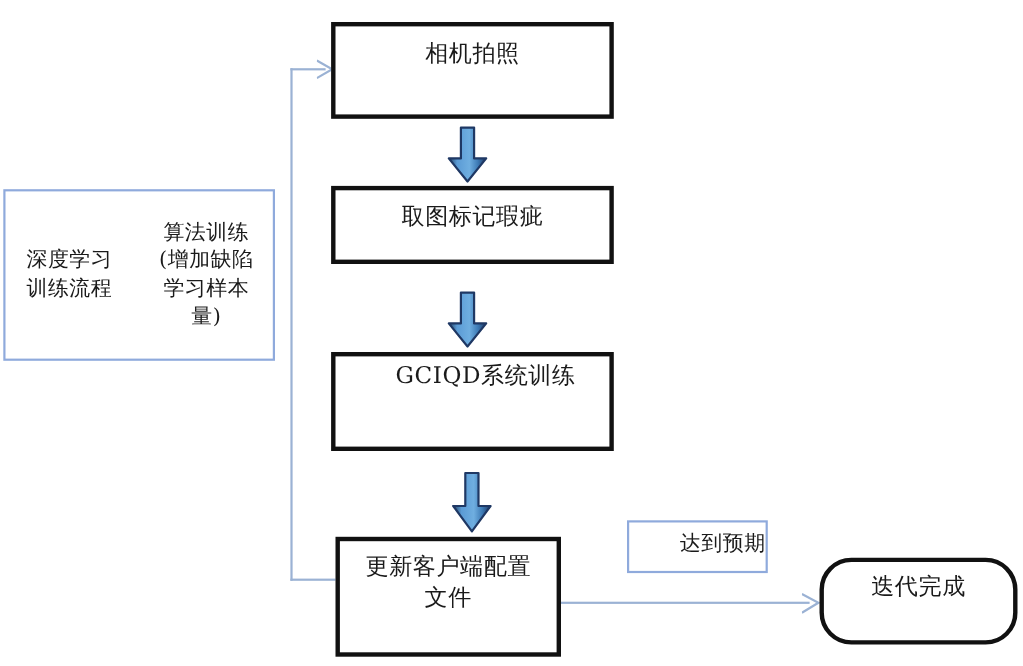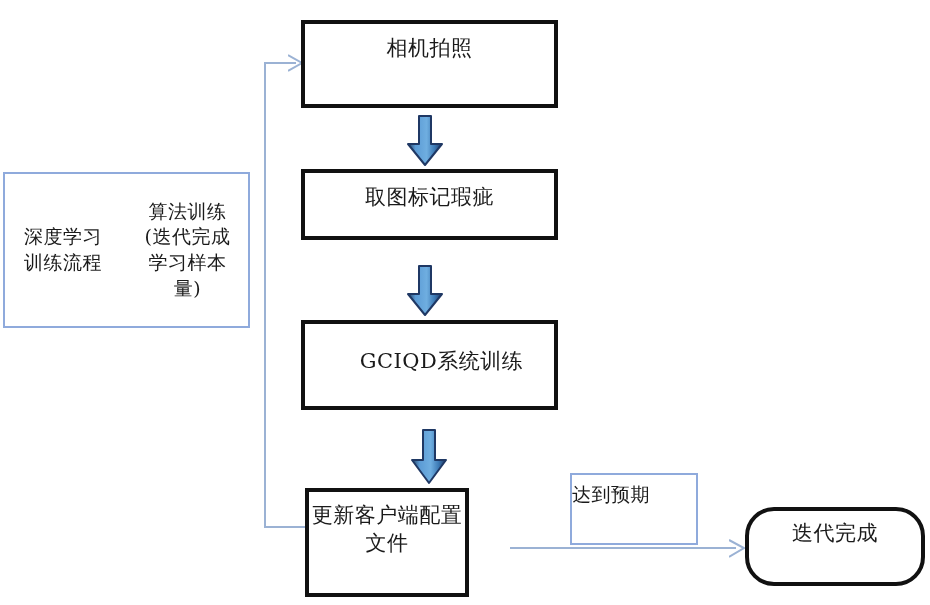--- a/index.html
+++ b/index.html
@@ -63,21 +63,21 @@
     position: absolute;
   }
 </style>
 </head>
 <body>
 
 <div id="canvas">
 
   <div class="note-box" style="left:3px; top:172px; width:247px; height:156px; display:flex; flex-direction:row; justify-content:center; align-items:center; gap:26px; padding:0 10px;">
     <div class="note-line">深度学习训练流程</div>
-    <div class="note-line">算法训练(迭代完成
+    <div class="note-line">算法训练(增加缺陷
 学习样本量)</div>
   </div>
 
   <div class="conn" style="left:264px; top:526px; width:44px; height:2px; background:#9bb2d4;"></div>
 
   <div class="conn" style="left:264px; top:62px; width:2px; height:466px; background:#9bb2d4;"></div>
 
   <div class="conn" style="left:264px; top:62px; width:32px; height:2px; background:#9bb2d4;"></div>
 
   <svg class="conn" style="left:288px; top:53px;" width="18" height="20" viewBox="0 0 18 20">
@@ -112,41 +112,41 @@
         <stop offset="22%" stop-color="#5b9bd5"></stop>
         <stop offset="55%" stop-color="#6faee0"></stop>
         <stop offset="78%" stop-color="#3d7ab5"></stop>
         <stop offset="100%" stop-color="#1f3864"></stop>
       </linearGradient>
     </defs>
     <path d="M13,2 L25,2 L25,30 L36,30 L19,51 L2,30 L13,30 Z" fill="url(#ga2)" stroke="#1f3864" stroke-width="2" stroke-linejoin="round"></path>
   </svg>
 
   <div class="proc-box" style="left:301px; top:320px; width:257px; height:90px;">
-    <div class="label" style="top:24px;padding-left:24px;">GCIQD系统训练</div>
+    <div class="label" style="top:4px;padding-left:24px;">GCIQD系统训练</div>
   </div>
 
   <svg class="block-arrow" style="left:410px; top:428px;" width="38" height="58" viewBox="0 0 38 58">
     <defs>
       <linearGradient id="ga3" x1="0" y1="0" x2="1" y2="0">
         <stop offset="0%" stop-color="#23405f"></stop>
         <stop offset="22%" stop-color="#5b9bd5"></stop>
         <stop offset="55%" stop-color="#6faee0"></stop>
         <stop offset="78%" stop-color="#3d7ab5"></stop>
         <stop offset="100%" stop-color="#1f3864"></stop>
       </linearGradient>
     </defs>
     <path d="M13,2 L25,2 L25,32 L36,32 L19,55 L2,32 L13,32 Z" fill="url(#ga3)" stroke="#1f3864" stroke-width="2" stroke-linejoin="round"></path>
   </svg>
 
-  <div class="note-box" style="left:570px; top:473px; width:128px; height:72px; display:flex; align-items:flex-start; justify-content:flex-start; padding-top:7px;">
+  <div class="note-box" style="left:570px; top:473px; width:128px; height:48px; display:flex; align-items:flex-start; justify-content:flex-end; padding-top:7px;">
     <div class="note-line">达到预期</div>
   </div>
 
-  <div class="proc-box" style="left:305px; top:488px; width:164px; height:109px;">
+  <div class="proc-box" style="left:305px; top:488px; width:205px; height:109px;">
     <div class="label" style="top:10px;">更新客户端配置
 文件</div>
   </div>
 
   <div class="conn" style="left:510px; top:547px; width:226px; height:2px; background:#9bb2d4;"></div>
   <svg class="conn" style="left:729px; top:538px;" width="18" height="21" viewBox="0 0 18 21">
     <path d="M0,2 L15,10 L0,19" fill="none" stroke="#9bb2d4" stroke-width="2"></path>
   </svg>
 
   <div class="proc-box" style="left:745px; top:507px; width:180px; height:79px;border-radius:29px;">

